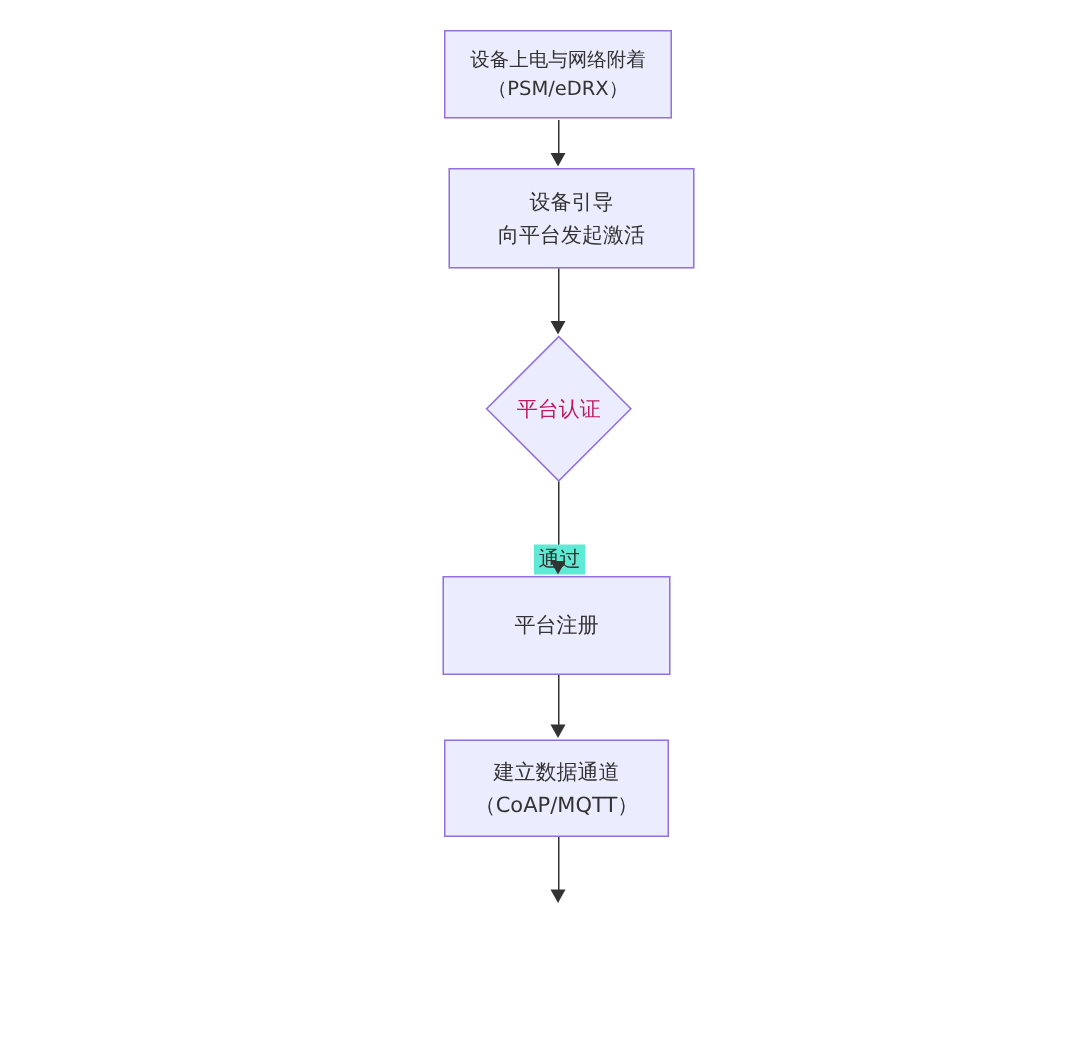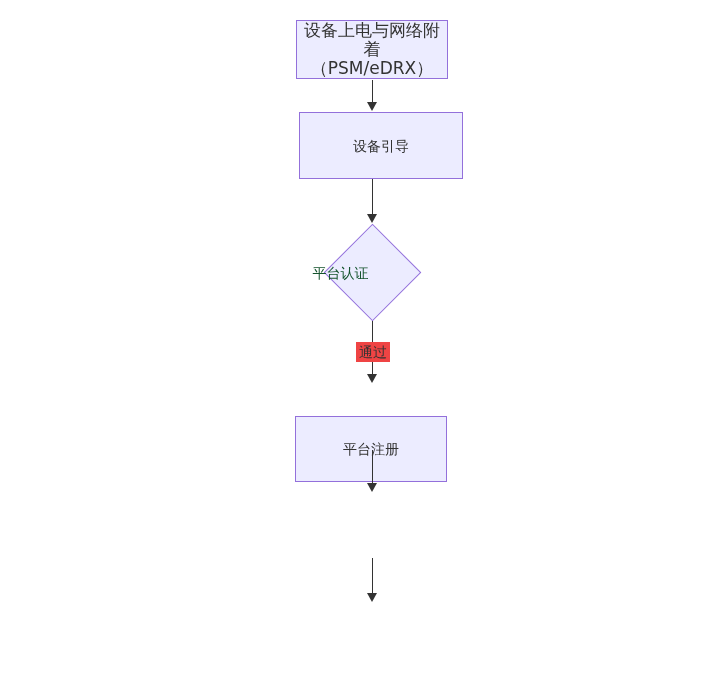--- a/index.html
+++ b/index.html
@@ -23,102 +23,109 @@
     display: flex;
     flex-direction: column;
     align-items: center;
     justify-content: center;
     text-align: center;
     box-sizing: border-box;
     font-size: 14px;
     line-height: 22px;
   }
   .node.small-text {
-    font-size: 17px;
+    font-size: 13px;
     line-height: 19px;
   }
   .diamond-wrap {
     position: absolute;
   }
   .diamond-shape {
     position: absolute;
     inset: 0;
     background: #ECECFF;
     border: 1px solid #9370DB;
     transform: rotate(45deg);
     box-sizing: border-box;
   }
   .diamond-label {
     position: absolute;
     left: 50%;
     top: 50%;
     transform: translate(-50%, -50%);
     width: 120px;
-    color: #14532d;
+    text-align: center;
+    color: #be185d;
     font-size: 14px;
     line-height: 20px;
   }
   .edge-line {
     position: absolute;
     width: 1px;
     background: #333333;
   }
   .arrowhead {
     position: absolute;
     width: 0;
     height: 0;
     border-left: 5px solid transparent;
     border-right: 5px solid transparent;
     border-top: 9px solid #333333;
   }
   .edge-label {
     position: absolute;
     transform: translate(-50%, -50%);
-    background: #ef4444;
+    background: #5eead4;
     color: #333333;
     font-size: 14px;
     line-height: 18px;
     padding: 1px 3px;
     white-space: nowrap;
+    margin-top: 21px;
   }
 </style>
 </head>
 <body>
 
 <div class="canvas">
 
   <div class="node small-text" style="left:296px; top:20px; width:152px; height:59px;">
     <div>设备上电与网络附着</div>
     <div>（PSM/eDRX）</div>
   </div>
 
   <div class="edge-line" style="left:372px; top:80px; height:23px;"></div>
   <div class="arrowhead" style="left:367px; top:102px;"></div>
 
   <div class="node" style="left:299px; top:112px; width:164px; height:67px;">
     <div>设备引导</div>
+    <div>向平台发起激活</div>
   </div>
 
   <div class="edge-line" style="left:372px; top:179px; height:36px;"></div>
   <div class="arrowhead" style="left:367px; top:214px;"></div>
 
   <div class="diamond-wrap" style="left:338px; top:238px; width:69px; height:69px;">
     <div class="diamond-shape"></div>
     <div class="diamond-label">平台认证</div>
   </div>
 
   <div class="edge-line" style="left:372px; top:321px; height:54px;"></div>
   <div class="edge-label" style="left:373px; top:352px;">通过</div>
   <div class="arrowhead" style="left:367px; top:374px;"></div>
 
-  <div class="node" style="left:295px; top:384px; width:152px; height:66px;margin-top:32px;">
+  <div class="node" style="left:295px; top:384px; width:152px; height:66px;">
     <div>平台注册</div>
   </div>
 
   <div class="edge-line" style="left:372px; top:450px; height:34px;"></div>
   <div class="arrowhead" style="left:367px; top:483px;"></div>
 
+  <div class="node" style="left:296px; top:493px; width:150px; height:65px;">
+    <div>建立数据通道</div>
+    <div>（CoAP/MQTT）</div>
+  </div>
 
   <div class="edge-line" style="left:372px; top:558px; height:36px;"></div>
   <div class="arrowhead" style="left:367px; top:593px;"></div>
 
 
 </div>
 
 </body></html>

